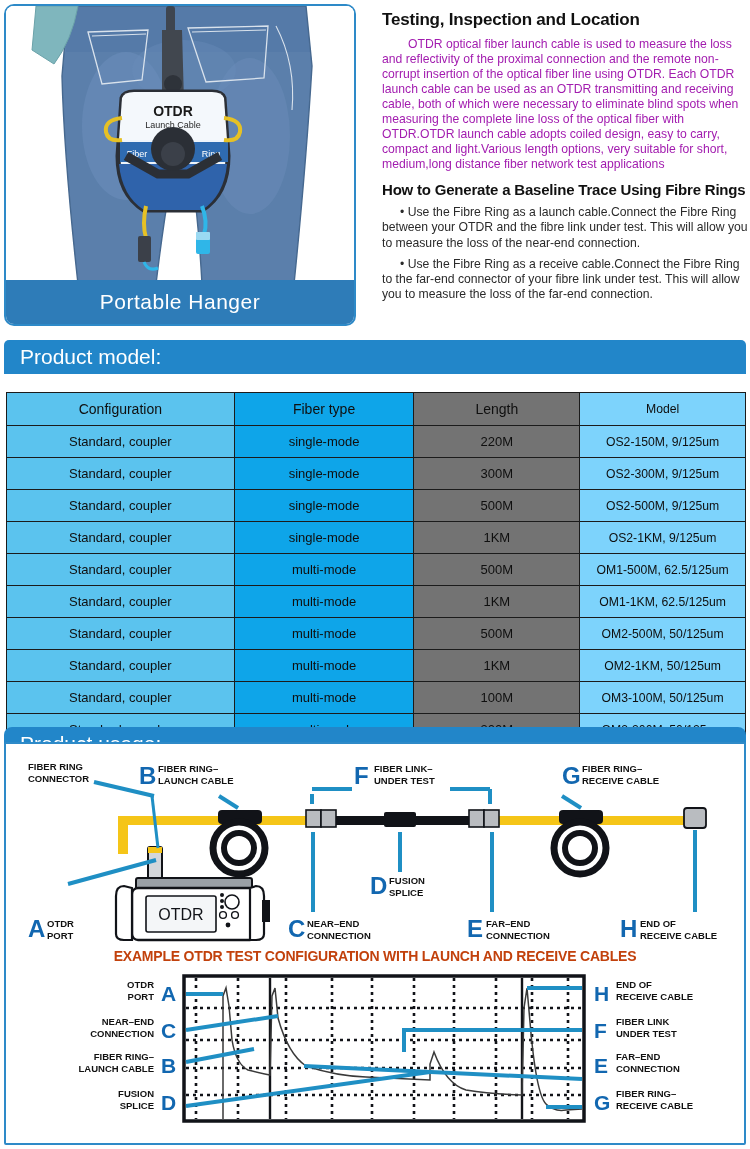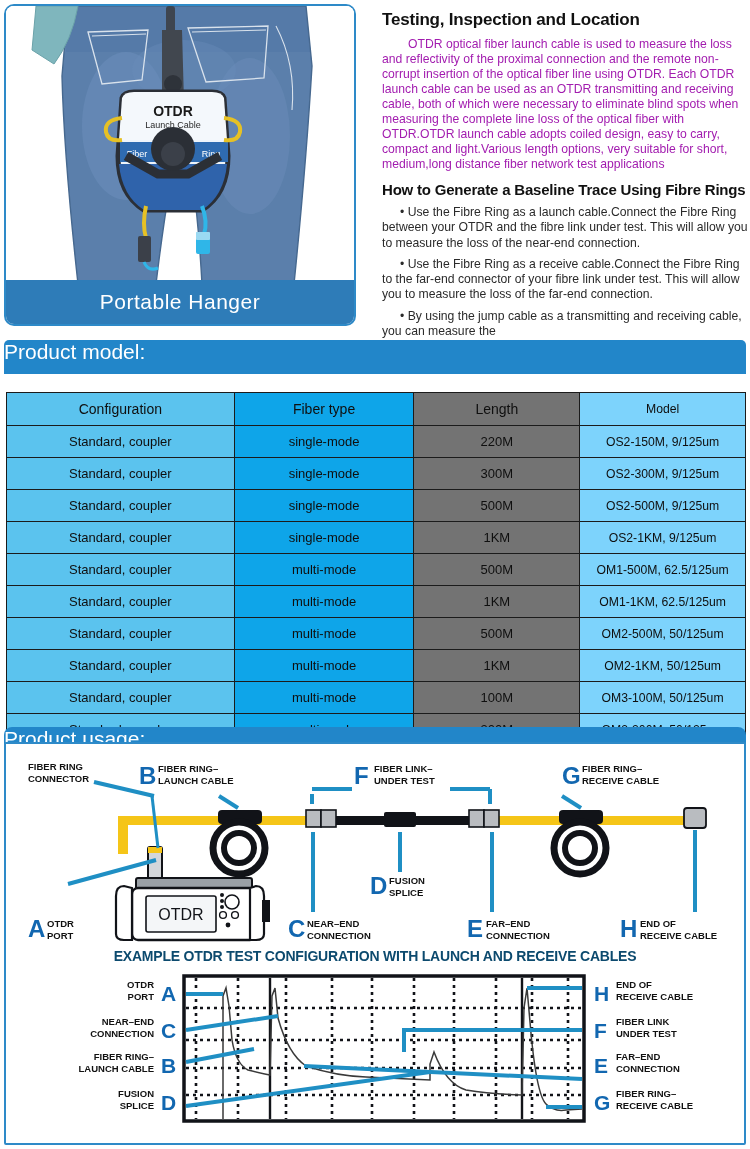--- a/index.html
+++ b/index.html
@@ -29,21 +29,21 @@
   .text-col { position:absolute; left:382px; top:6px; width:366px; }
   .t-head { font-size:17px; font-weight:bold; color:#111; margin:4px 0 7px 0; letter-spacing:-0.2px; }
   .t-head.second { margin-top:9px; font-size:15px; }
   .t-para { font-size:12.2px; color:#a21caf; line-height:1.23; text-indent:26px; margin:0; text-align:left; }
   .t-bullet { font-size:12.2px; color:#2a2a2a; line-height:1.25; margin:6px 0 0 0; text-indent:18px; }
 
   
   .sec-bar {
     position:absolute; left:4px; width:742px; height:34px;
     background:#2286c9; border-radius:5px 5px 0 0;
-    color:#fff; font-size:21px; display:flex; 
+    color:#fff; font-size:21px; display:flex; align-items:center; padding-left:16px;
   }
   .sec-bar.model { top:340px; }
   .sec-bar.usage { top:727px;border-radius:8px; }
 
   
   .tbl { position:absolute; left:6px; top:392px; width:740px; border-collapse:collapse; }
   .tbl td, .tbl th {
     border:1.6px solid #1b1b1b; height:29px; text-align:center;
     font-size:13px; color:#0f0f0f; font-weight:normal; padding:8px 2px;
   }
@@ -55,21 +55,21 @@
 
   
   .usage-panel {
     position:absolute; left:4px; top:742px; width:742px; height:403px;
     border:2px solid #2e8ac8; background:#ffffff; border-radius:2px;
   }
   .diagram-top { position:absolute; left:0; top:0; width:738px; height:200px; }
   .chart-wrap { position:absolute; left:0; top:200px; width:738px; height:199px; }
   .chart-title {
     position:absolute; left:0; top:4px; width:738px; text-align:center;
-    font-size:14px; font-weight:bold; color:#0c4a6e; letter-spacing:-0.2px;
+    font-size:14px; font-weight:bold; color:#c2410c; letter-spacing:-0.2px;
   }
   svg { display:block; }
   .lbl { font-family:"Liberation Sans", sans-serif; font-size:9.5px; font-weight:bold; fill:#111; }
   .lbl-big { font-family:"Liberation Sans", sans-serif; font-size:24px; font-weight:bold; fill:#1267b0; }
   .lbl-big-sm { font-family:"Liberation Sans", sans-serif; font-size:21px; font-weight:bold; fill:#1267b0; }
 </style>
 </head>
 <body>
 
 <div class="page">
@@ -128,21 +128,20 @@
       </div>
       <div class="caption-band">Portable Hanger</div>
     </div>
 
     <div class="text-col">
       <div class="t-head">Testing, Inspection and Location</div>
       <p class="t-para">OTDR optical fiber launch cable is used to measure the loss and reflectivity of the proximal connection and the remote non-corrupt insertion of the optical fiber line using OTDR. Each OTDR launch cable can be used as an OTDR transmitting and receiving cable, both of which were necessary to eliminate blind spots when measuring the complete line loss of the optical fiber with OTDR.OTDR launch cable adopts coiled design, easy to carry, compact and light.Various length options, very suitable for short, medium,long distance fiber network test applications</p>
       <div class="t-head second">How to Generate a Baseline Trace Using Fibre Rings</div>
       <p class="t-bullet">• Use the Fibre Ring as a launch cable.Connect the Fibre Ring between your OTDR and the fibre link under test. This will allow you to measure the loss of the near-end connection.</p>
       <p class="t-bullet">• Use the Fibre Ring as a receive cable.Connect the Fibre Ring to the far-end connector of your fibre link under test. This will allow you to measure the loss of the far-end connection.</p>
-      <p class="t-bullet">• By using the jump cable as a transmitting and receiving cable, you can measure the</p>
     </div>
   </div>
 
   <div class="sec-bar model">
     <span>Product model:</span>
   </div>
 
   <table class="tbl">
     <thead>
       <tr>

